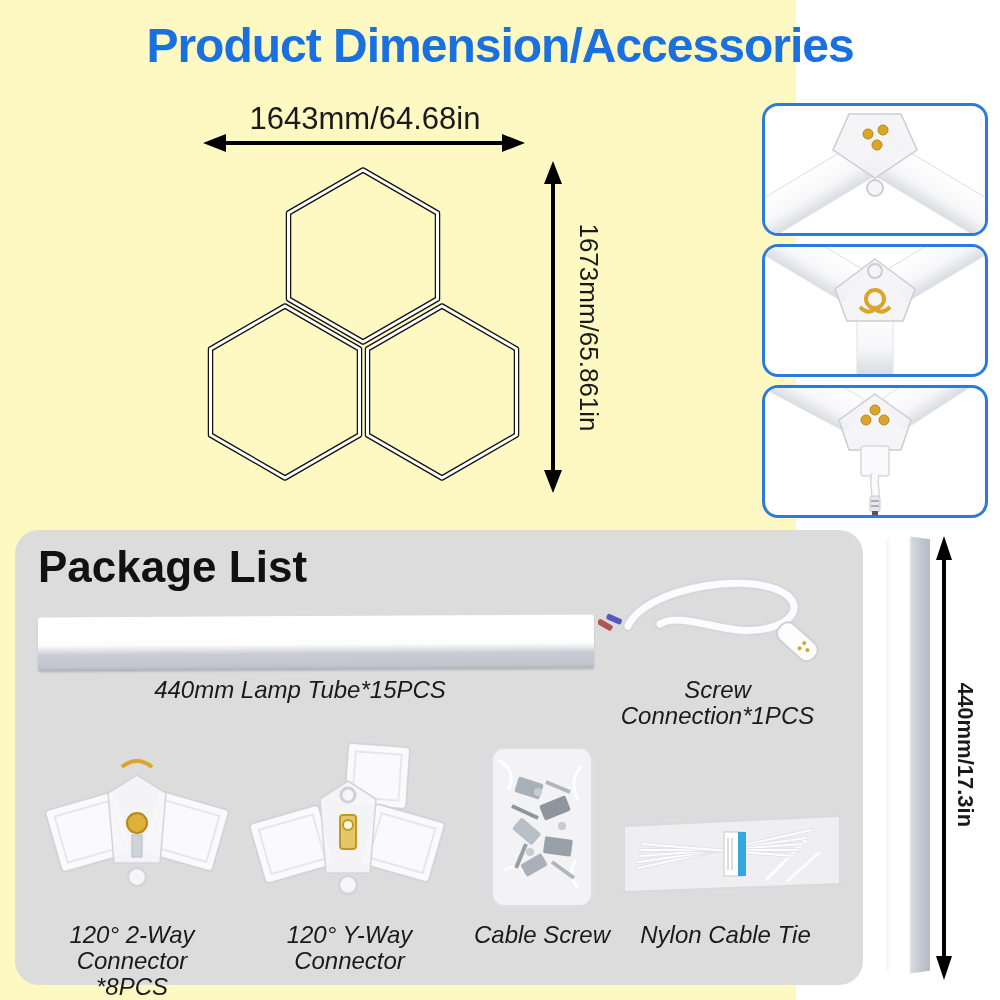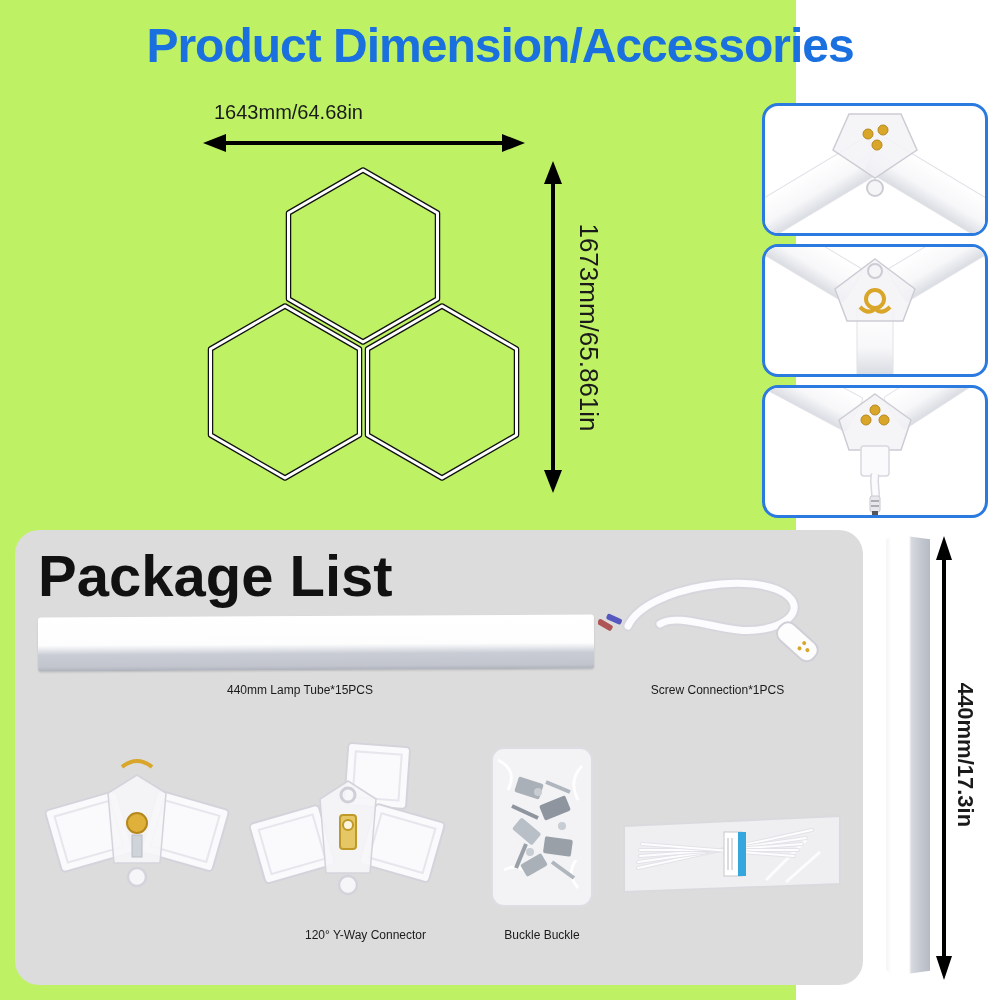--- a/index.html
+++ b/index.html
@@ -1,39 +1,39 @@
 <!DOCTYPE html>
 <html><head>
 <meta charset="utf-8">
 <style>
   * { margin:0; padding:0; box-sizing:border-box; }
   html,body { width:1000px; height:1000px; background:#ffffff;
     font-family:"Liberation Sans","DejaVu Sans",sans-serif; color:#1a1a1a; overflow:hidden; }
   .abs { position:absolute; }
-  #stage { position:relative; width:796px; height:1000px; background:#bef264; }
+  #stage { position:relative; width:796px; height:1000px; background:#fef9c3; }
 
   .title { top:18px; left:0; width:1000px; text-align:center;
     font-size:48px; font-weight:bold; letter-spacing:-1px; }
 
-  .dim-label-h { top:101px; left:214px; width:320px; text-align:left; font-size:20px; }
+  .dim-label-h { top:101px; left:205px; width:320px; text-align:center; font-size:31px; }
   .dim-label-v { top:312px; left:423px; width:330px; text-align:center; font-size:26px;
     transform:rotate(90deg); transform-origin:center; white-space:nowrap; }
 
   .photo-card { left:762px; width:226px; height:133px; background:#ffffff;
     border:3px solid #2b7ae0; border-radius:16px; overflow:hidden; }
 
   .panel { top:530px; left:15px; width:848px; height:455px;
     background:#dcdcdc; border-radius:24px; }
-  .panel-heading { top:542px; left:38px; font-size:58px; font-weight:bold; color:#111; }
+  .panel-heading { top:542px; left:38px; font-size:44px; font-weight:bold; color:#111; }
 
   .lamp-tube { top:616px; left:38px; width:556px; height:54px; border-radius:3px;
     background:linear-gradient(180deg,#ffffff 0%,#fdfdfd 52%,#eceef2 58%,#c9ccd4 70%,#c2c5cd 92%,#aeb2bb 100%);
     box-shadow:0 1px 2px rgba(0,0,0,0.15); transform:rotate(-0.3deg); }
 
-  .item-label { font-size:12px; text-align:center; line-height:26px; color:#1a1a1a; }
+  .item-label { font-size:24px; text-align:center; line-height:26px; color:#1a1a1a;font-style:italic; }
   .lamp-label { top:677px; left:130px; width:340px; }
   .wire-label { top:677px; left:595px; width:245px; }
   .row-label  { top:922px; }
 
   .v-tube { top:534px; left:886px; width:44px; height:442px; border-radius:3px;
     background:linear-gradient(90deg,#f4f4f6 0%,#ffffff 12%,#ffffff 52%,#d6d9df 58%,#c3c7cf 80%,#b6bac3 100%);
     clip-path:polygon(14% 0,100% 1.2%,100% 98.8%,14% 100%,0 98.6%,0 1.4%); }
   .v-dim-label { top:742px; left:865px; width:200px; text-align:center;
     font-size:22px; font-weight:bold; transform:rotate(90deg); transform-origin:center; white-space:nowrap; }
 </style>
@@ -245,27 +245,32 @@
         <path d="M26,34 L178,46" stroke="#fdfdfe" stroke-width="2"></path>
     </g>
     <g>
       <rect x="108" y="22" width="18" height="44" fill="#ffffff" stroke="#c8c8ce"></rect>
       <rect x="122" y="22" width="8" height="44" fill="#36a7dc"></rect>
       <line x1="112" y1="28" x2="112" y2="60" stroke="#b8b8c0" stroke-width="1"></line>
       <line x1="116" y1="28" x2="116" y2="60" stroke="#b8b8c0" stroke-width="1"></line>
     </g>
   </svg>
 
-  <div class="abs item-label row-label" style="left:242px; width:215px;margin-left:16px;">
+  <div class="abs item-label row-label" style="left:22px; width:220px;">
+    <div>120° 2-Way Connector</div>
+      <div>*8PCS</div>
+  </div>
+  <div class="abs item-label row-label" style="left:242px; width:215px;">
     <div>120° Y-Way Connector</div>
   </div>
   <div class="abs item-label row-label" style="left:462px; width:160px;">
-    <div>Buckle Buckle</div>
+    <div>Cable Screw</div>
   </div>
   <div class="abs item-label row-label" style="left:628px; width:195px;">
+    <div>Nylon Cable Tie</div>
   </div>
 
   <div class="abs v-tube"></div>
   <svg class="abs" style="top:534px; left:930px;" width="28" height="448" viewBox="0 0 28 448">
     <line x1="14" y1="18" x2="14" y2="430" stroke="#000" stroke-width="4"></line>
     <polygon points="14,2 6,26 22,26" fill="#000"></polygon>
     <polygon points="14,446 6,422 22,422" fill="#000"></polygon>
   </svg>
   <div class="abs v-dim-label">440mm/17.3in</div>
 

